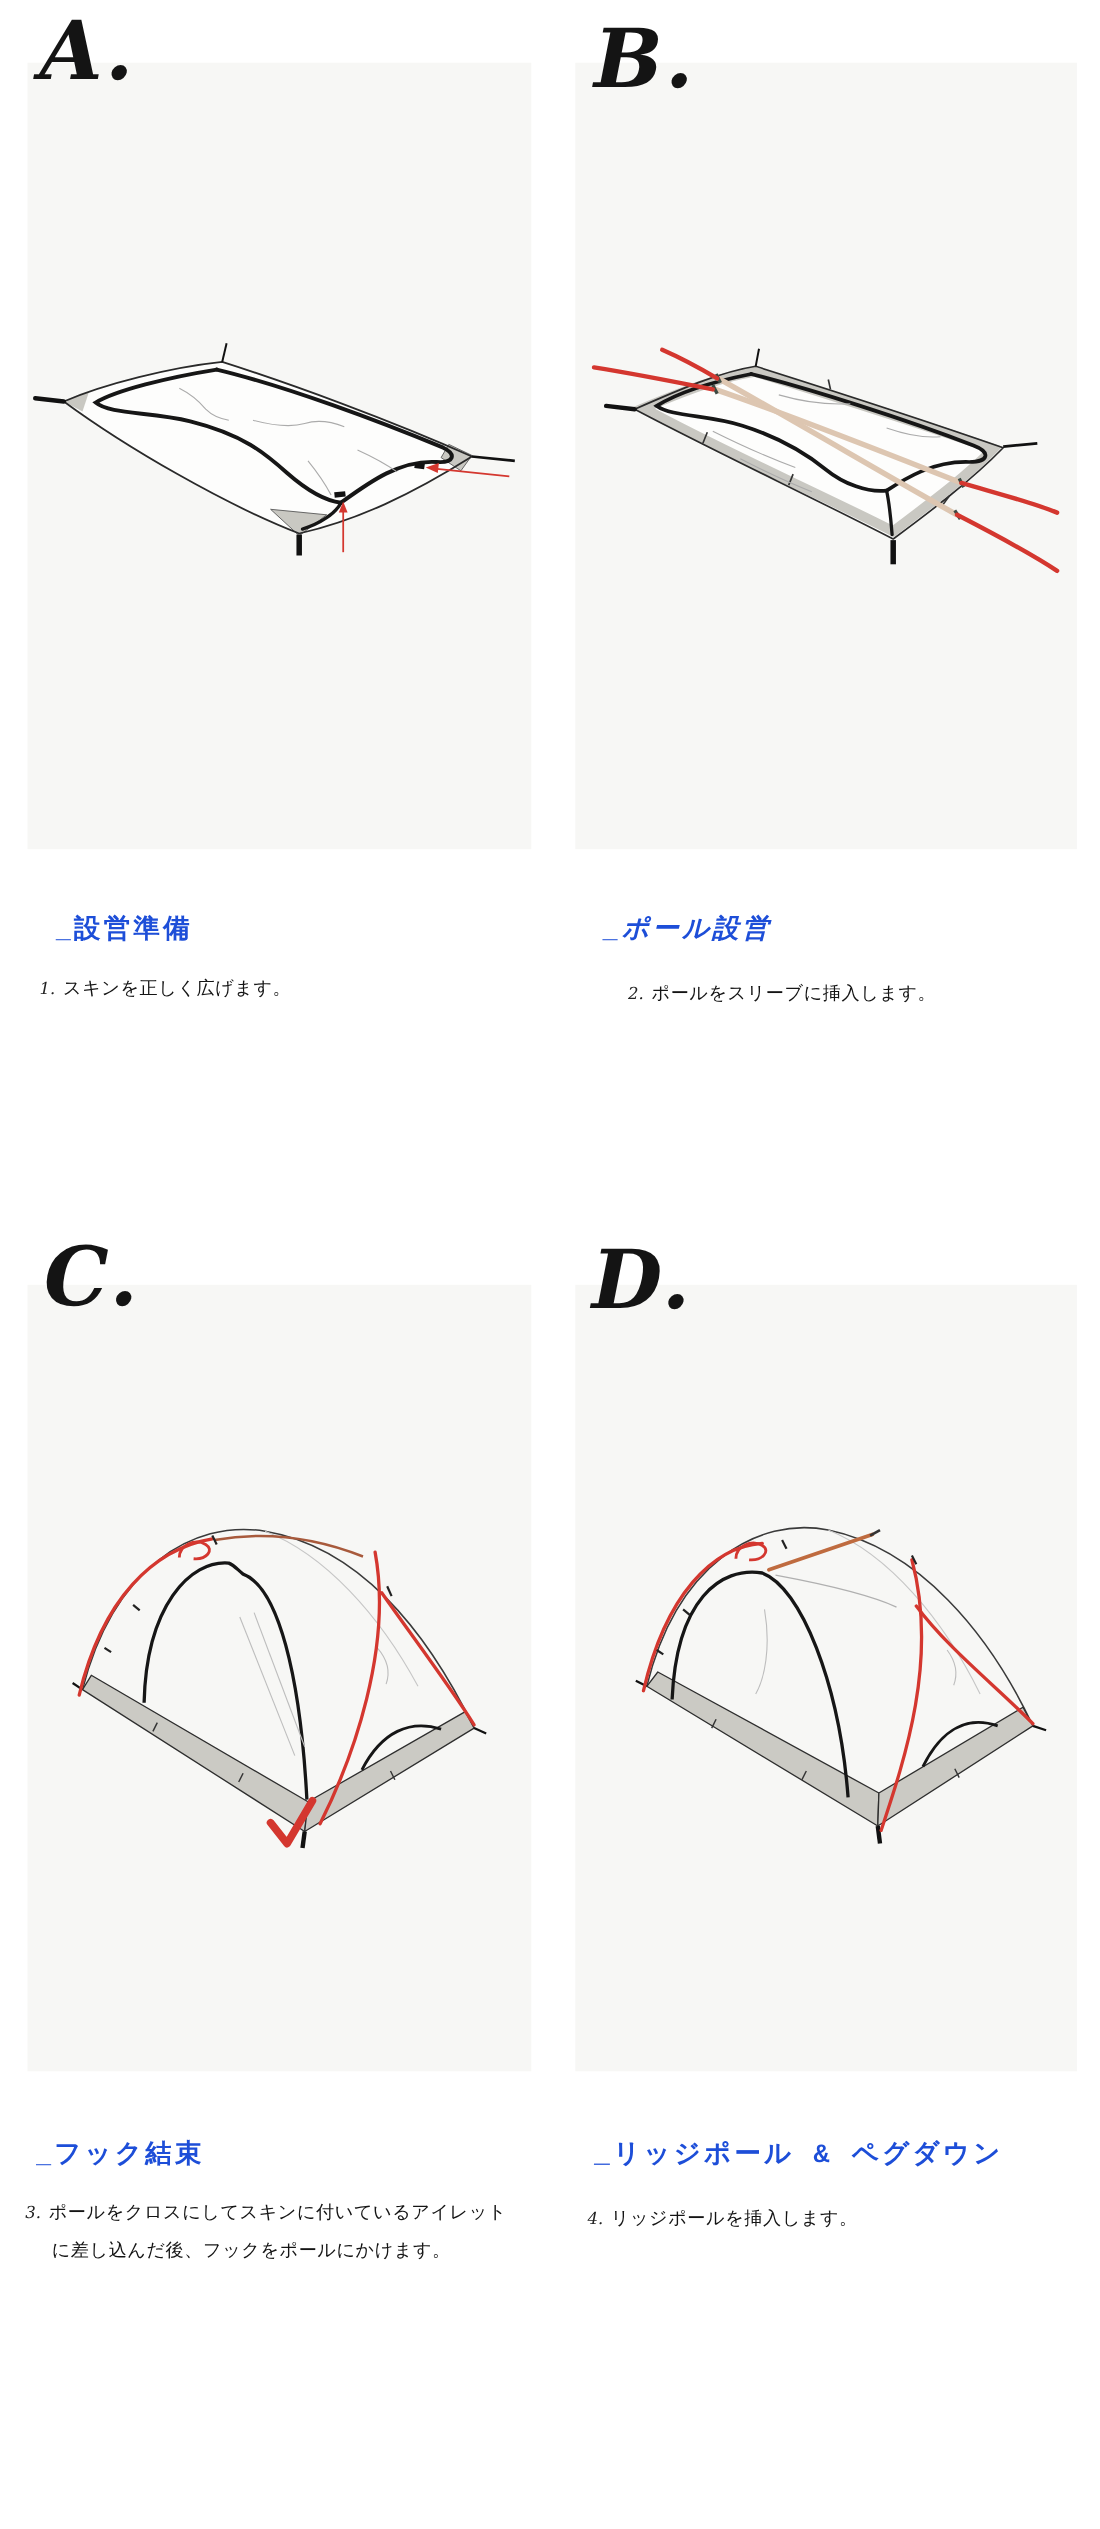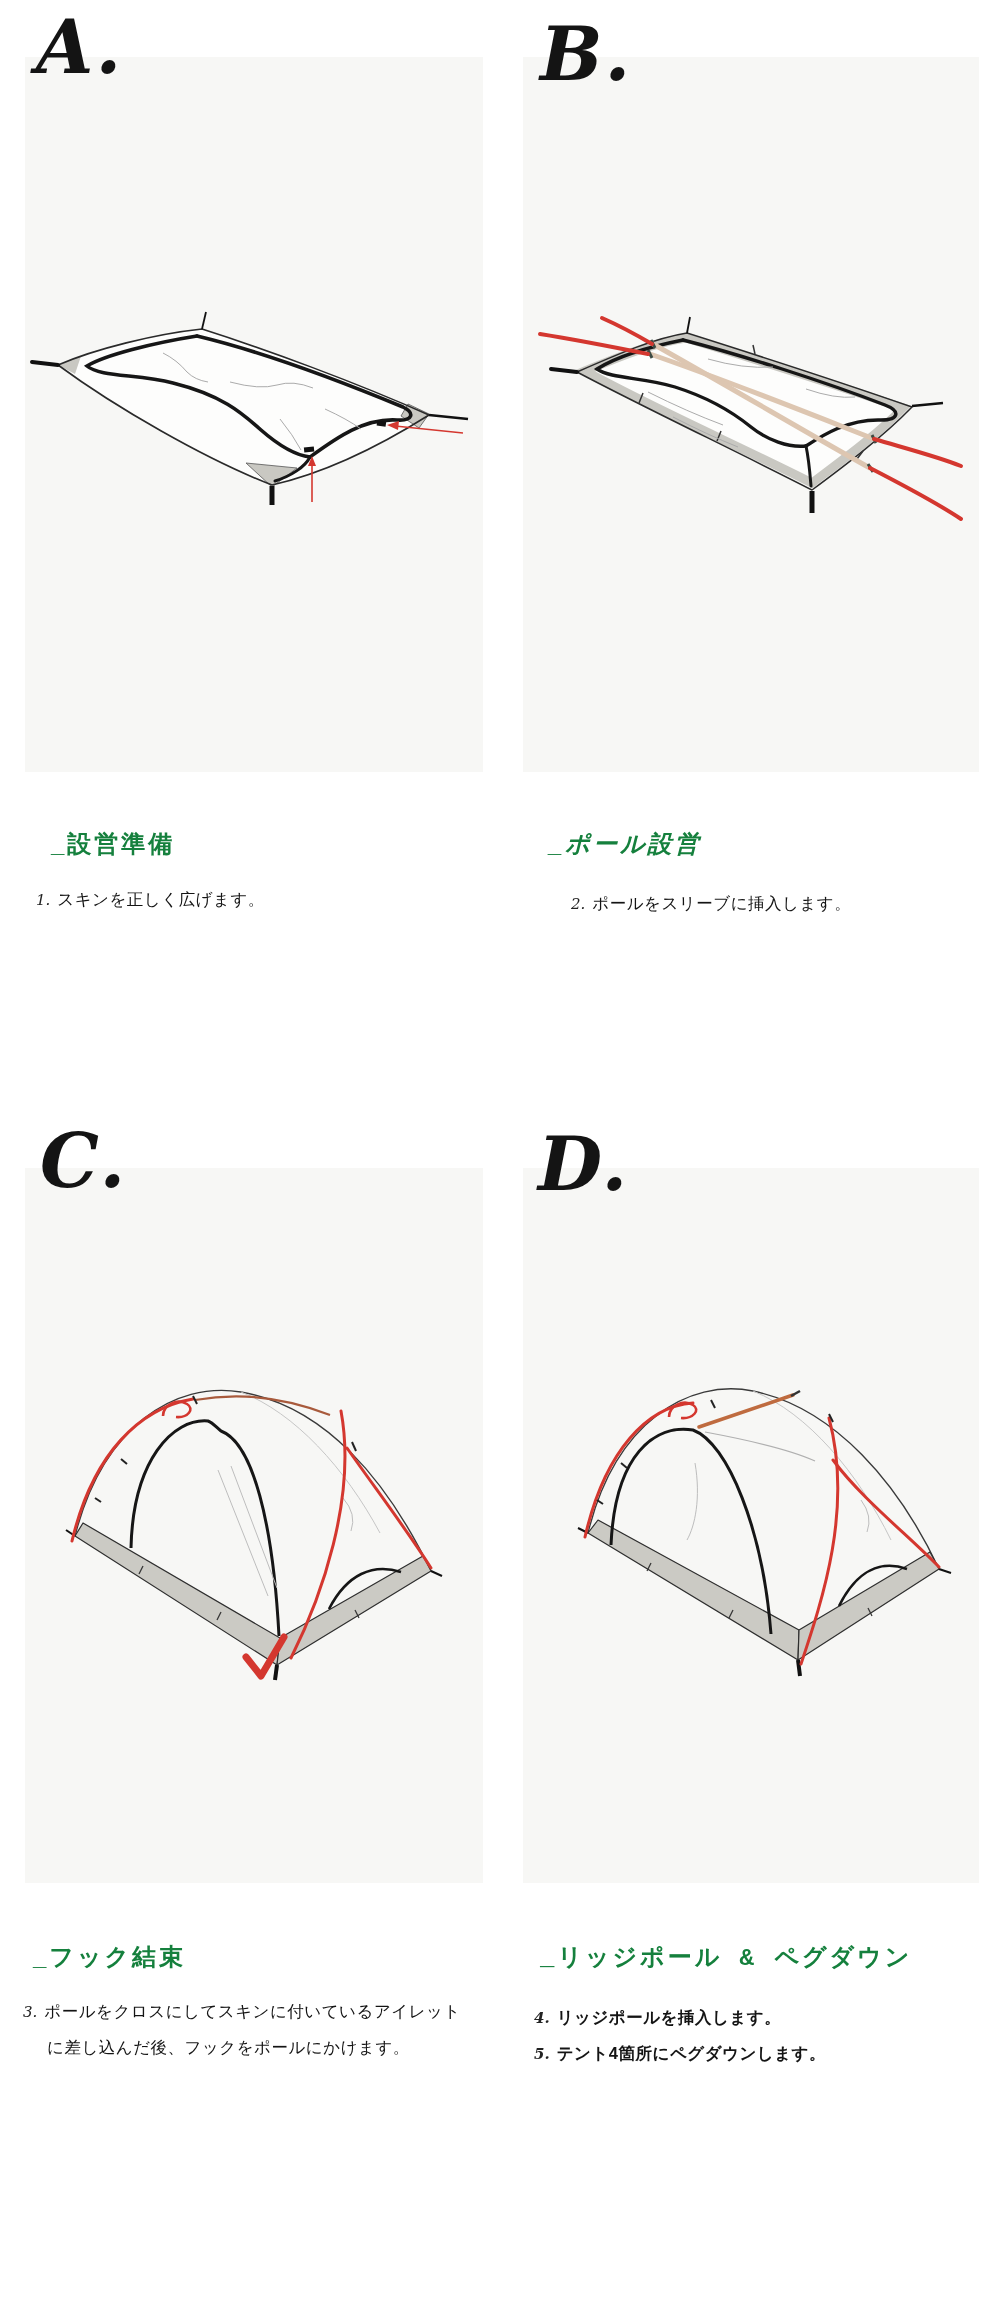--- a/index.html
+++ b/index.html
@@ -7,21 +7,21 @@
        font-family:"Liberation Sans",sans-serif;color:#1b1b1b;}
 
   .panel-letter{position:absolute;font-family:"DejaVu Serif",serif;
     font-style:italic;font-weight:bold;font-size:74px;line-height:1;
     color:#141414;z-index:3;letter-spacing:2px;}
 
   .figure{position:absolute;width:458px;height:715px;background:#f7f7f5;z-index:1;}
   .figure svg{position:absolute;left:0;top:0;width:100%;height:100%;}
 
   .panel-title{position:absolute;font-size:24px;font-weight:bold;
-    letter-spacing:3px;color:#15803d;white-space:nowrap;z-index:2;}
+    letter-spacing:3px;color:#1d4ed8;white-space:nowrap;z-index:2;}
 
   .steps{position:absolute;font-size:16.5px;line-height:35px;color:#141414;
     letter-spacing:0.5px;z-index:2;}
   .step{padding-left:24px;text-indent:-24px;}
   .num{font-family:"DejaVu Serif",serif;font-style:italic;font-size:15px;
     color:#222;margin-right:7px;letter-spacing:0;}
 </style>
 </head>
 <body>
 
@@ -239,16 +239,15 @@
       <path d="M74,332 L80,336"></path>
         <path d="M188,232 L192,240"></path>
     </g>
 
     <path d="M146,249 C146,238 160,231 170,237 C178,242 170,251 158,250" fill="none" stroke="#d4372f" stroke-width="2.6"></path>
   </svg>
 </div>
 
 <div class="panel-title" style="left:540px;top:1941px;font-family:Liberation Mono, monospace;">_リッジポール &amp; ペグダウン</div>
 
-<div class="steps" style="left:534px;top:2000px;width:440px;font-weight:bold;">
+<div class="steps" style="left:534px;top:2000px;width:440px;">
   <div class="step"><span class="num">4.</span><span>リッジポールを挿入します。</span></div>
-  <div class="step"><span class="num">5.</span><span>テント4箇所にペグダウンします。</span></div>
 </div>
 
 </body></html>

